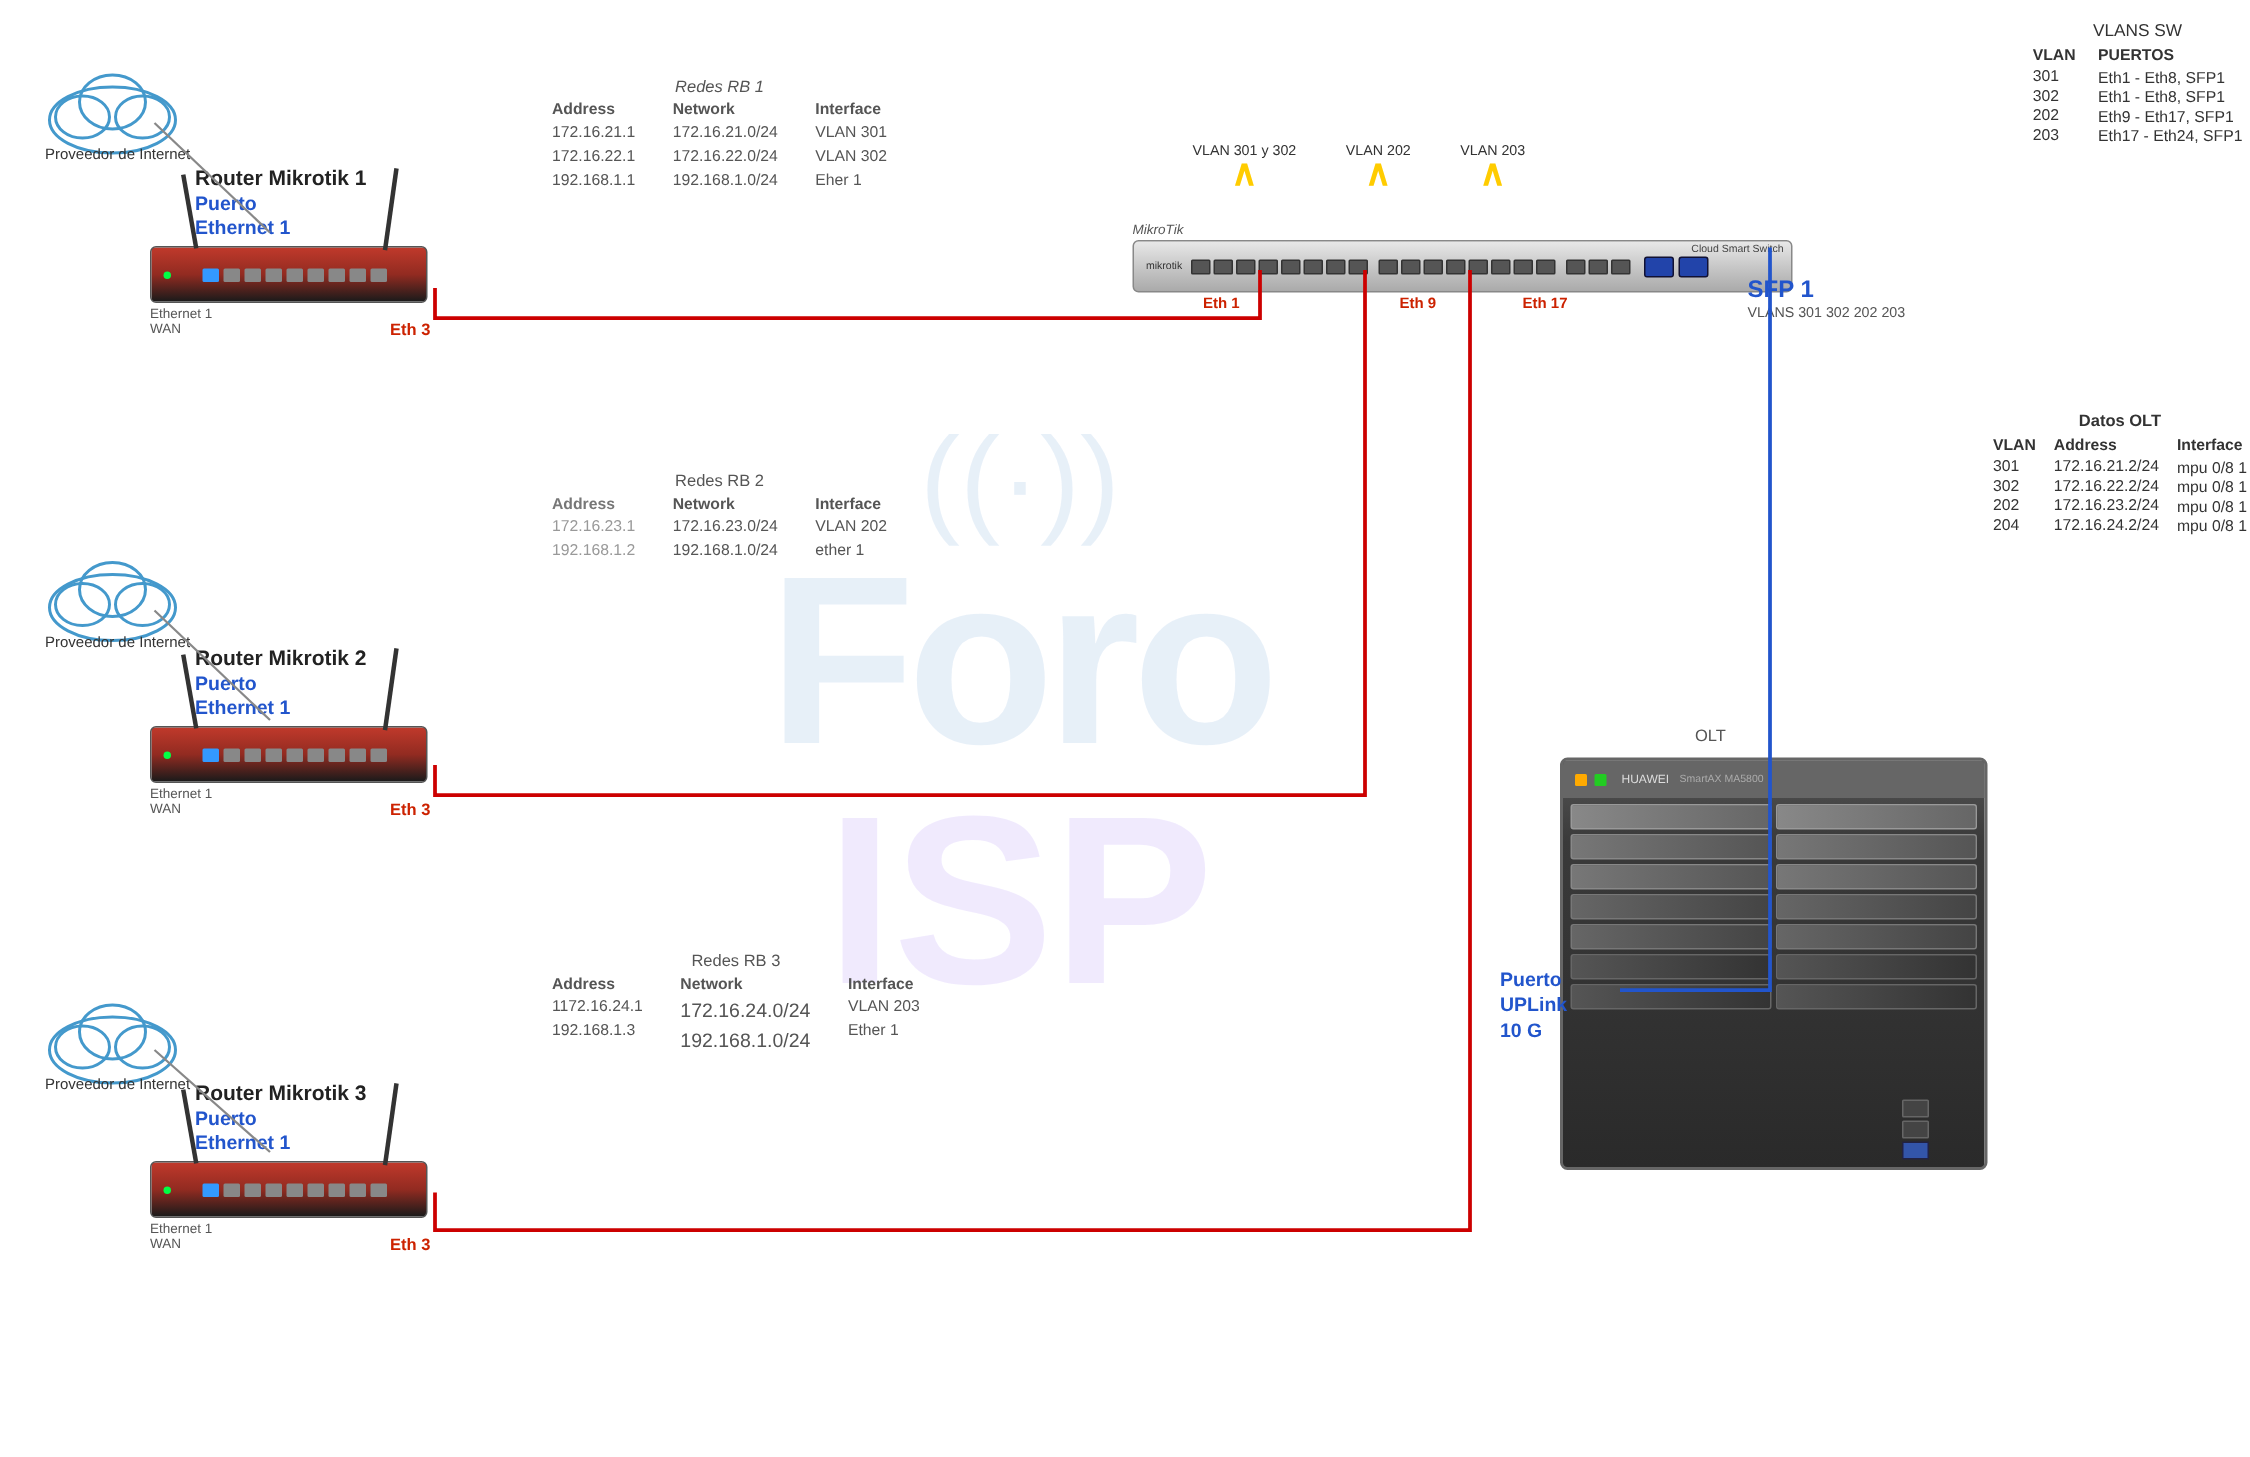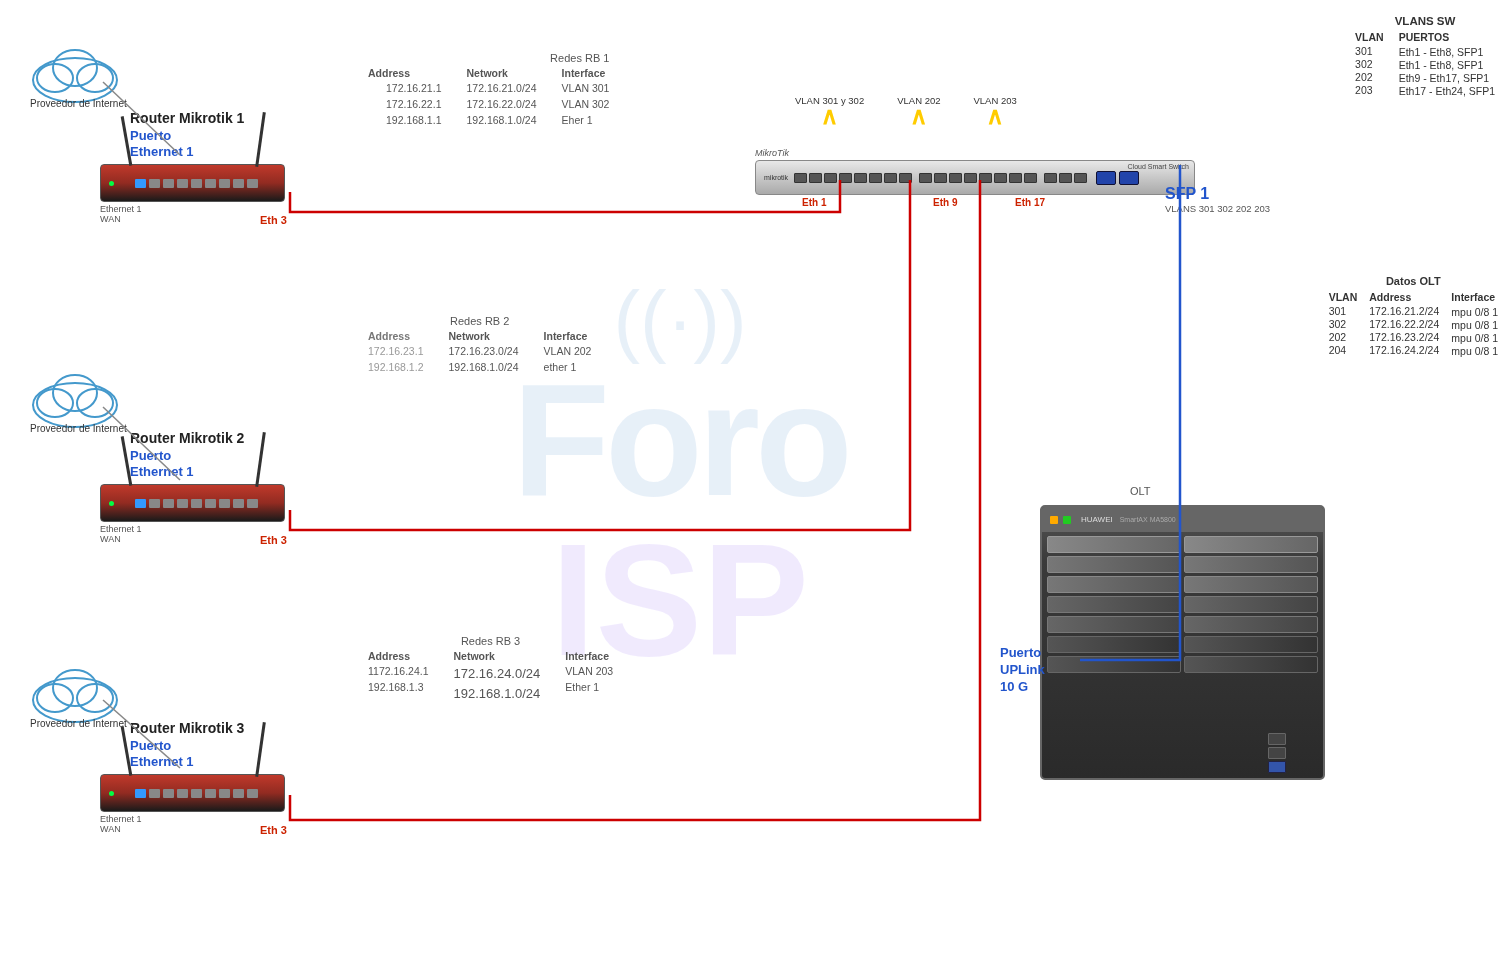--- a/index.html
+++ b/index.html
@@ -211,25 +211,25 @@
           <div style="width:11px; height:9px; background:#888; border-radius:1px;"></div>
           <div style="width:11px; height:9px; background:#888; border-radius:1px;"></div>
         </div>
       </div>
     </div>
     <div style="font-size:9px; color:#555; margin-left:0; margin-top:2px;">Ethernet 1<br>WAN</div>
     <div style="font-size:11px; color:#cc2200; font-weight:bold; margin-left:160px; margin-top:-10px;">Eth 3</div>
   </div>
 
   <div class="abs" style="left:368px; top:52px;">
-    <div style="font-size:11px; color:#555; text-align:right; margin-bottom:3px;">Redes RB 1</div>
+    <div style="font-size:11px; color:#555; text-align:center; margin-bottom:3px;font-style:italic;">Redes RB 1</div>
     <div style="display:flex; gap:25px;">
       <div>
         <div style="font-size:10.5px; color:#555; font-weight:bold; margin-bottom:2px;">Address</div>
-        <div style="font-size:10.5px; color:#555; line-height:1.5;margin-left:18px;">172.16.21.1<br>172.16.22.1<br>192.168.1.1</div>
+        <div style="font-size:10.5px; color:#555; line-height:1.5;">172.16.21.1<br>172.16.22.1<br>192.168.1.1</div>
       </div>
       <div>
         <div style="font-size:10.5px; color:#555; font-weight:bold; margin-bottom:2px;">Network</div>
         <div style="font-size:10.5px; color:#555; line-height:1.5;">172.16.21.0/24<br>172.16.22.0/24<br>192.168.1.0/24</div>
       </div>
       <div>
         <div style="font-size:10.5px; color:#555; font-weight:bold; margin-bottom:2px;">Interface</div>
         <div style="font-size:10.5px; color:#555; line-height:1.5;">VLAN 301<br>VLAN 302<br>Eher 1</div>
       </div>
     </div>
@@ -337,21 +337,21 @@
       <div style="position:absolute; left:260px; font-size:10px; color:#cc2200; font-weight:bold;">Eth 17</div>
     </div>
   </div>
 
   <div class="abs" style="left:1165px; top:185px;">
     <div style="font-size:16px; font-weight:bold; color:#2255cc;">SFP 1</div>
     <div style="font-size:9.5px; color:#555;">VLANS 301 302 202 203</div>
   </div>
 
   <div class="abs" style="right:5px; top:15px;">
-    <div style="font-size:11.5px; font-weight:bold; color:#333; text-align:center; margin-bottom:4px;">VLANS SW</div>
+    <div style="font-size:11.5px; font-weight:normal; color:#333; text-align:center; margin-bottom:4px;">VLANS SW</div>
     <table style="font-size:10.5px; border-collapse:collapse;">
       <tbody>
           <tr>
         <td style="font-weight:bold; padding:0 15px 2px 0; color:#333;">VLAN</td>
         <td style="font-weight:bold; padding:0 0 2px 0; color:#333;">PUERTOS</td>
       </tr>
       <tr>
         <td style="padding:0 15px 1px 0; color:#333;">301</td>
         <td style="color:#333;">Eth1 - Eth8, SFP1</td>
       </tr>

